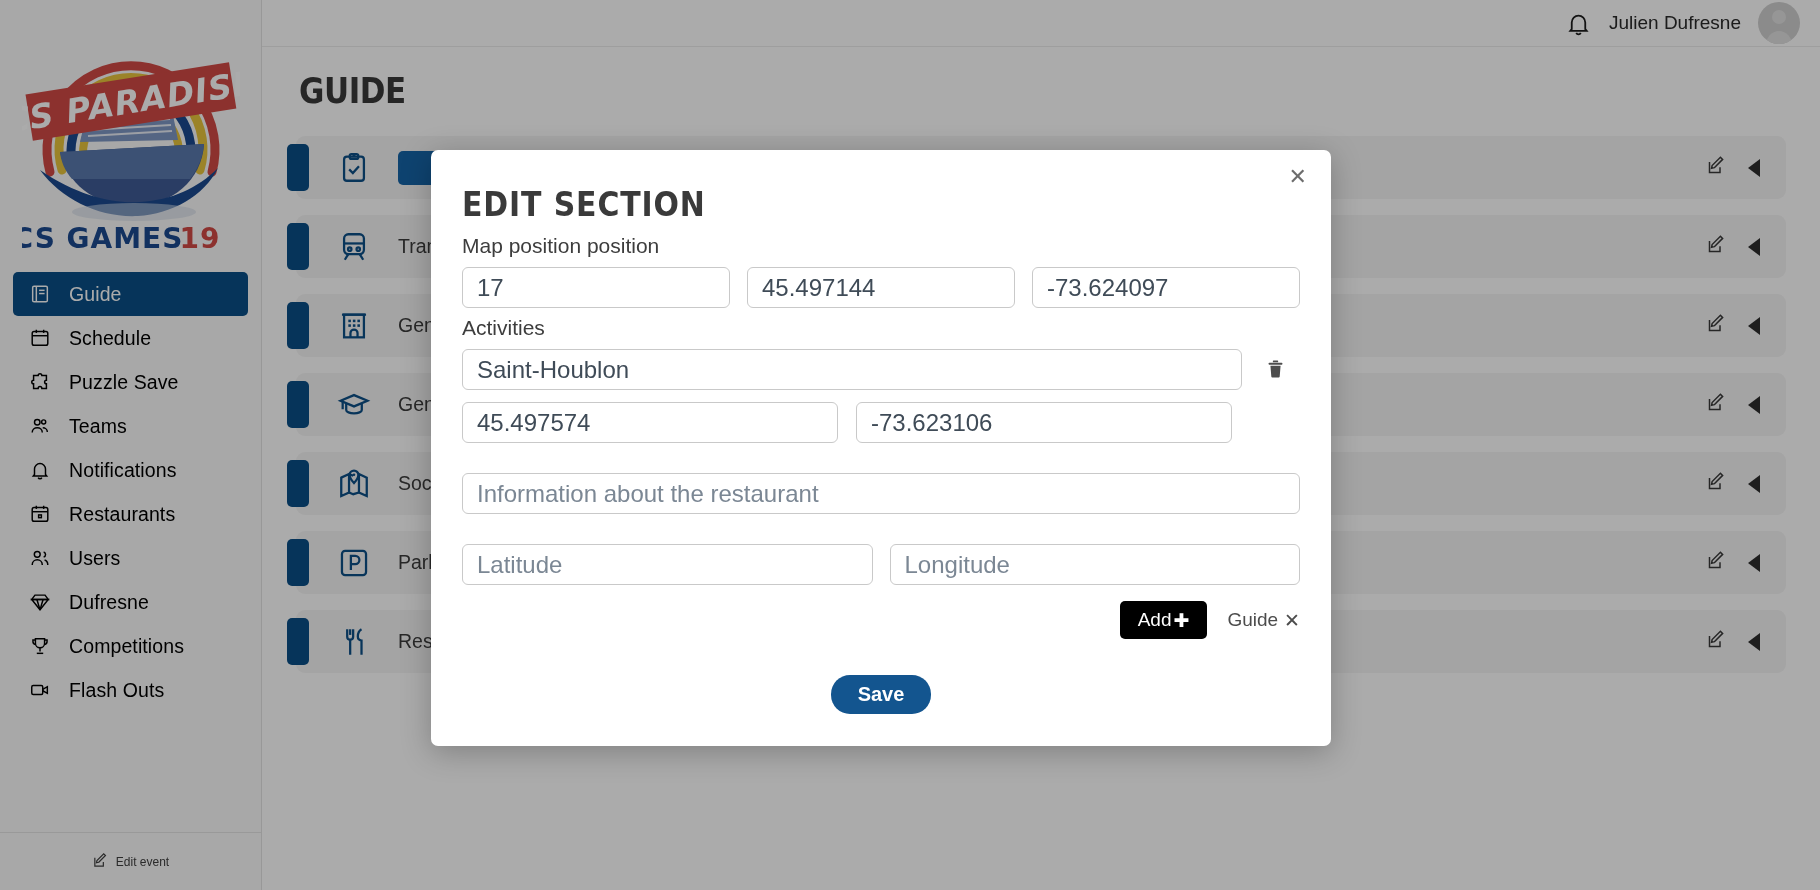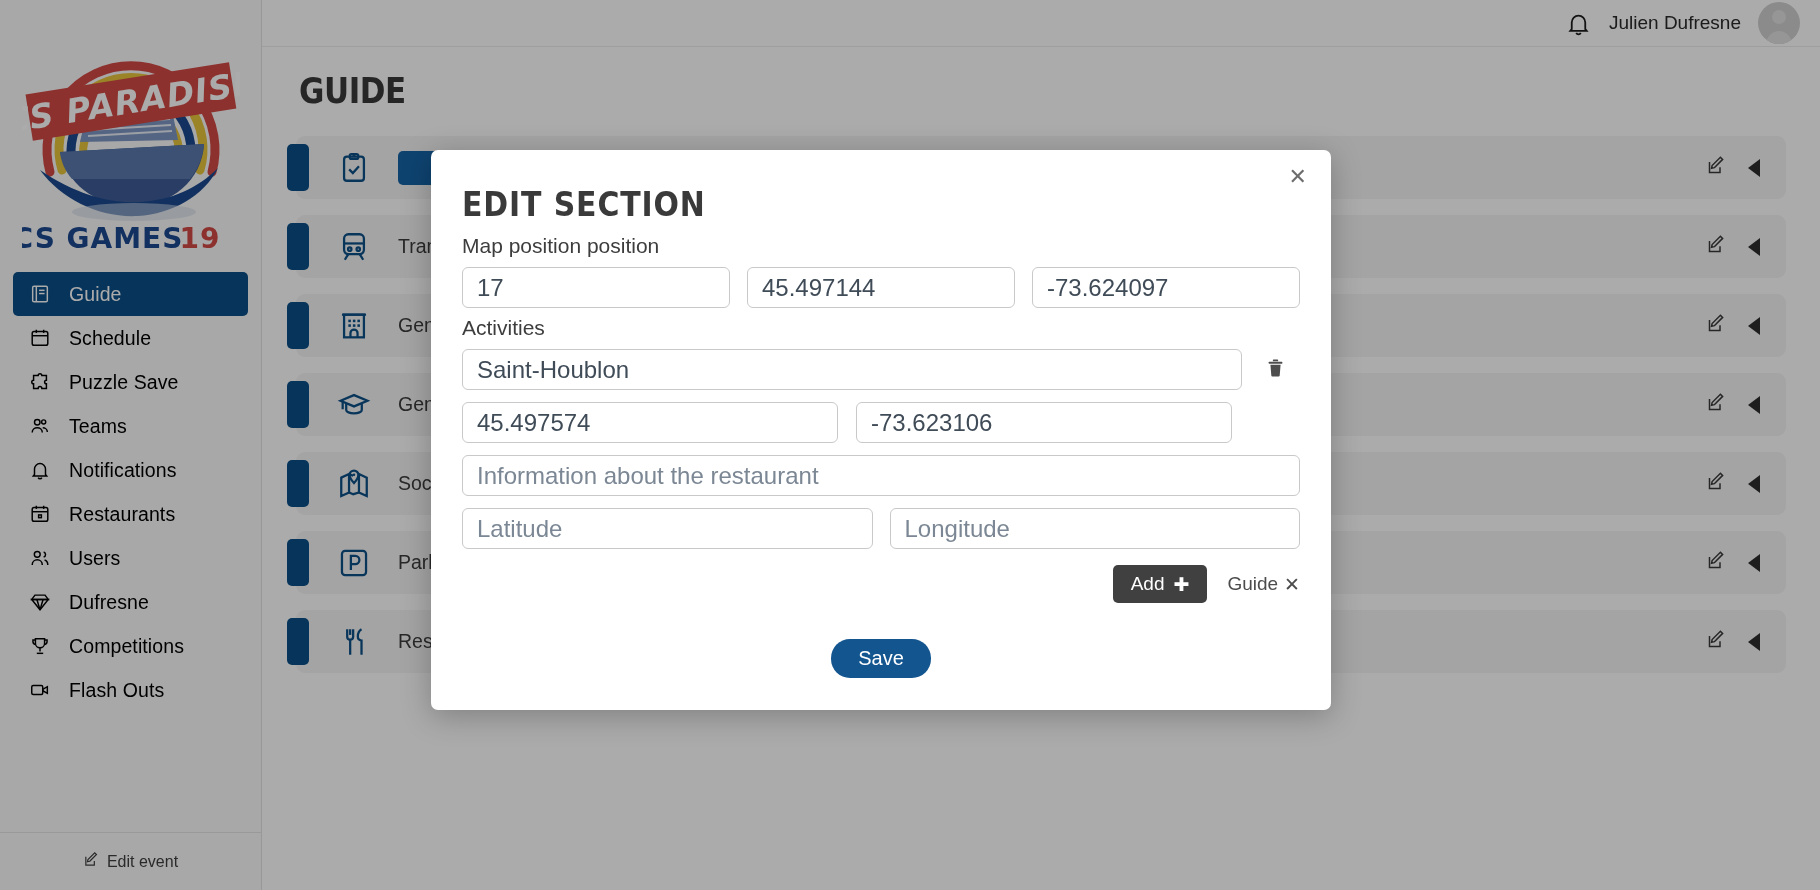--- a/index.html
+++ b/index.html
@@ -49,21 +49,21 @@
   .nav-item.active { background: #0a4e86; color: #ffffff; }
   .nav-item .ico { width: 24px; height: 24px; flex: 0 0 24px;
                    display: flex; align-items: center; justify-content: center; }
   .nav-item .ico svg { width: 22px; height: 22px; }
   .nav-spacer { flex: 1 1 auto; }
   .sidebar-footer {
     border-top: 1px solid #e4e4e4;
     height: 58px;
     display: flex; align-items: center; justify-content: center;
     gap: 7px;
-    font-size: 16px; color: #3f3f3f;
+    font-size: 12px; color: #3f3f3f;
   }
   .sidebar-footer svg { width: 17px; height: 17px; }
 
   
   .topbar {
     position: absolute; left: 262px; top: 0; right: 0; height: 47px;
     background: #ffffff;
     border-bottom: 1px solid #ececec;
     display: flex; align-items: center; justify-content: flex-end;
     gap: 17px; padding-right: 20px;
@@ -174,58 +174,59 @@
     padding: 0 14px;
     font-size: 24px;
     color: #3f4b57;
     font-family: "Liberation Sans", sans-serif;
     background: #fff;
     outline: none;
     width: 100%;
   }
   .inp::placeholder { color: #7b8794; }
   .rest-block { margin-top: 4px; }
-  .rest-top { display: flex; align-items: flex-start; gap: 18px; }
+  .rest-top { display: flex; align-items: flex-end; gap: 18px; }
   .rest-name-wrap { flex: 1 1 auto; }
   .trash-btn {
     background: none; border: 0; cursor: pointer;
     width: 30px; height: 40px; padding: 0;
     display: flex; align-items: center; justify-content: center;
     margin-right: 10px;
   }
   .trash-btn svg { width: 21px; height: 24px; color: #4d4d4d; }
   .coord-row { display: flex; gap: 18px; margin-top: 12px; width: 100%; }
   .coord-row .inp { width: 100%; }
   .coord-row-inner { display: flex; gap: 18px; flex: 1 1 auto; padding-right: 68px; }
-  .full-row { margin-top: 12px; }
+  .full-row { margin-top: 30px; }
   .add-row {
     display: flex; align-items: center; justify-content: flex-end;
     gap: 20px; margin-top: 16px;
   }
   .btn-add {
-    background: #404040; color: #fff;
+    background: #000000; color: #fff;
     border: 0; border-radius: 5px;
     height: 38px; padding: 0 18px;
     font-size: 19px; cursor: pointer;
     font-family: "Liberation Sans", sans-serif;
-    display: flex; align-items: center; gap: 9px;
+    display: flex; align-items: center; gap: 2px;
   }
   .btn-cancel {
     background: none; border: 0; cursor: pointer;
     font-size: 19px; color: #4c4c4c;
     font-family: "Liberation Sans", sans-serif;
     display: flex; align-items: center; gap: 6px;
   }
   .save-row { display: flex; justify-content: center; margin-top: 36px; }
   .btn-save {
     background: #13558f; color: #fff;
     border: 0; border-radius: 19px;
     height: 39px; padding: 0 27px;
     font-size: 20px; cursor: pointer;
     font-family: "Liberation Sans", sans-serif;
+    font-weight: bold;
   }
 
   
   .logo { width: 218px; height: 238px; }
 </style>
 </head>
 <body>
 
 <div id="app">
 

